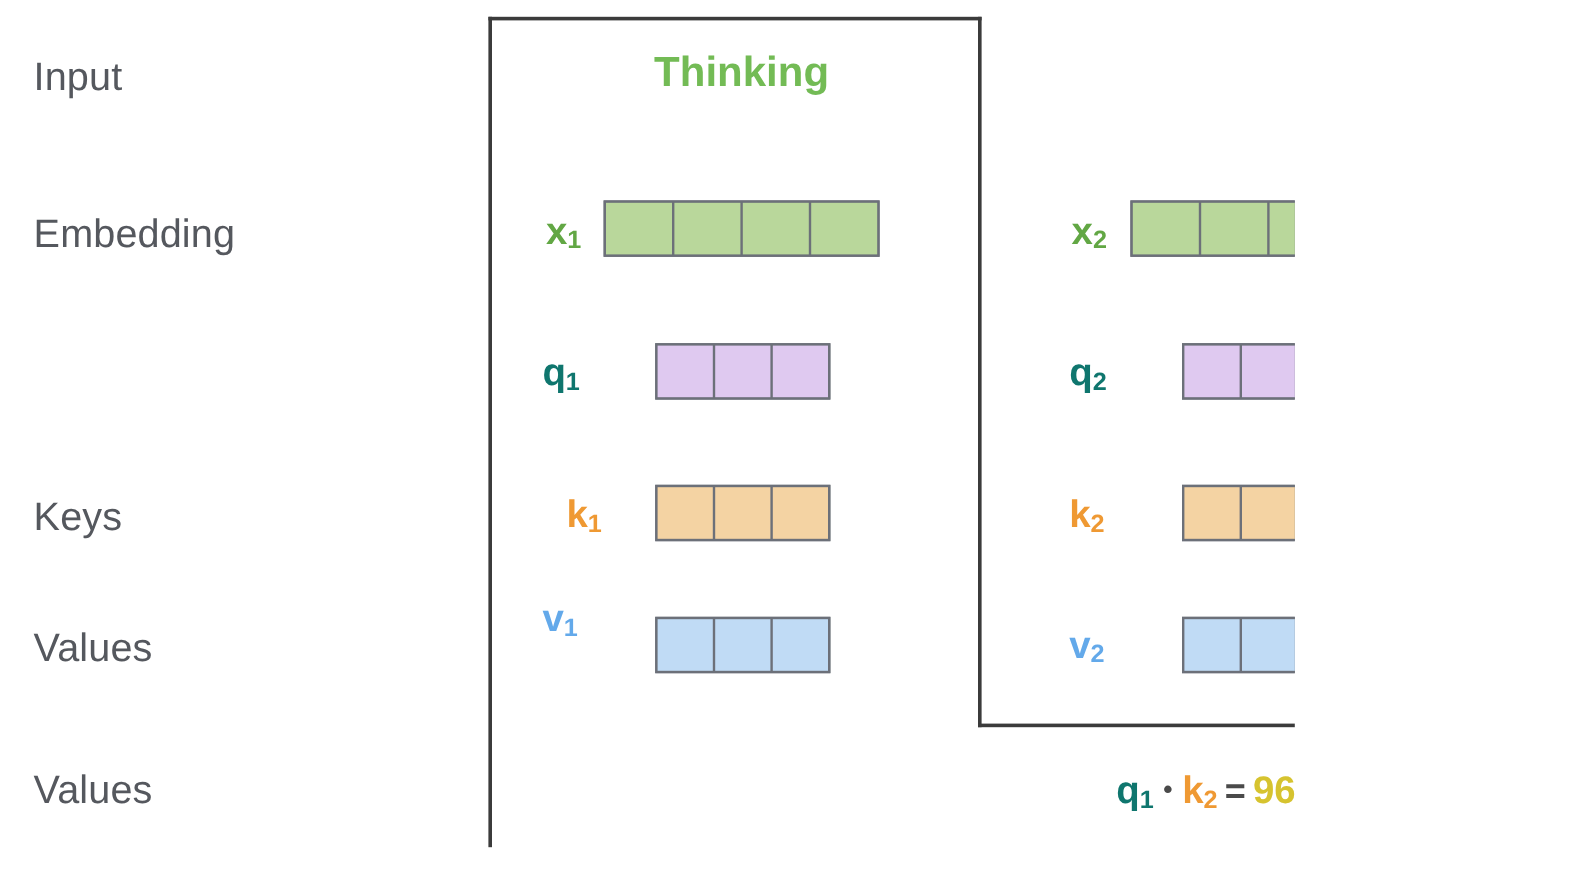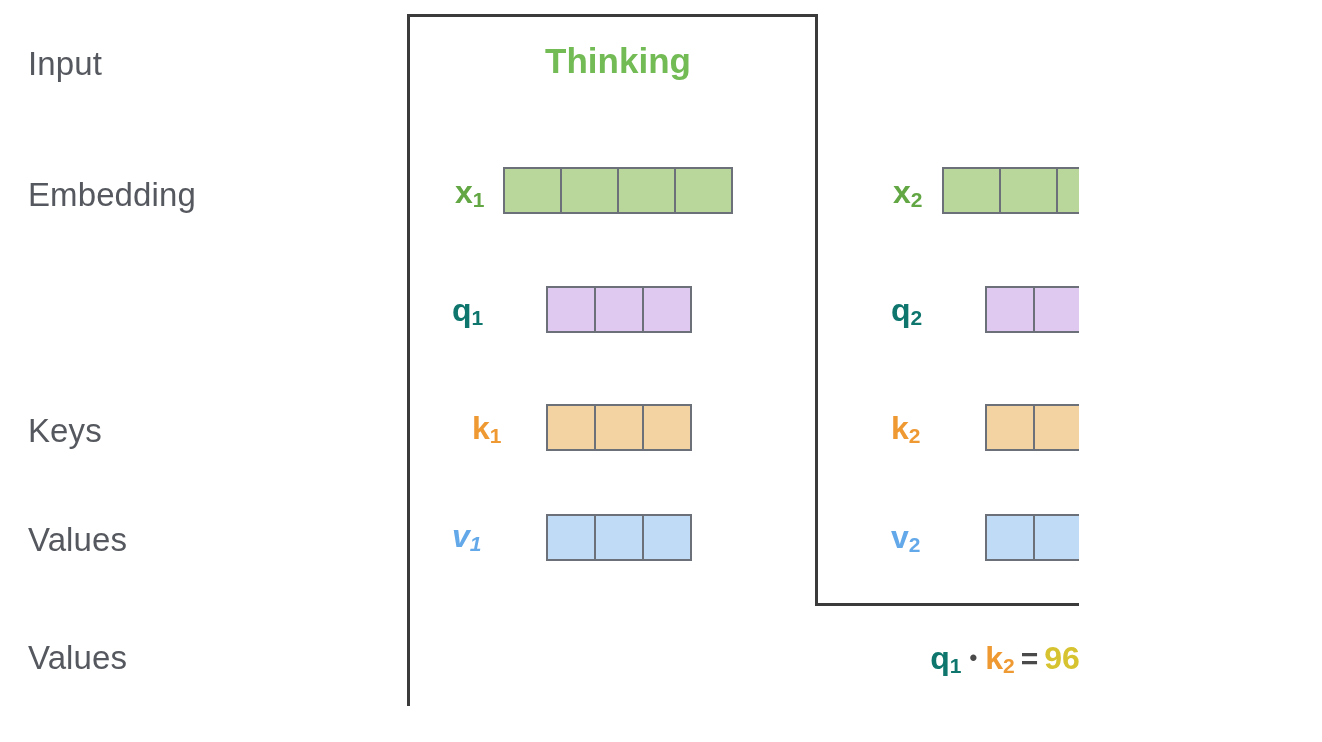--- a/index.html
+++ b/index.html
@@ -172,21 +172,21 @@
     <div class="cell fill-orange" style="flex:1"></div>
   </div>
 
   <div class="vec-label c-orange" style="left:891px; top:412px;"><span>k</span><span class="sub">2</span></div>
   <div class="vector" style="left:985px; top:404px; width:146px; height:47px;">
     <div class="cell fill-orange" style="flex:1"></div>
     <div class="cell fill-orange" style="flex:1"></div>
     <div class="cell fill-orange" style="flex:1"></div>
   </div>
 
-  <div class="vec-label c-blue" style="left:452px; top:520px;font-style:italic;"><span>v</span><span class="sub">1</span></div>
+  <div class="vec-label c-blue" style="left:452px; top:499px;"><span>v</span><span class="sub">1</span></div>
   <div class="vector" style="left:546px; top:514px; width:146px; height:47px;">
     <div class="cell fill-blue" style="flex:1"></div>
     <div class="cell fill-blue" style="flex:1"></div>
     <div class="cell fill-blue" style="flex:1"></div>
   </div>
 
   <div class="vec-label c-blue" style="left:891px; top:521px;"><span>v</span><span class="sub">2</span></div>
   <div class="vector" style="left:985px; top:514px; width:146px; height:47px;">
     <div class="cell fill-blue" style="flex:1"></div>
     <div class="cell fill-blue" style="flex:1"></div>

